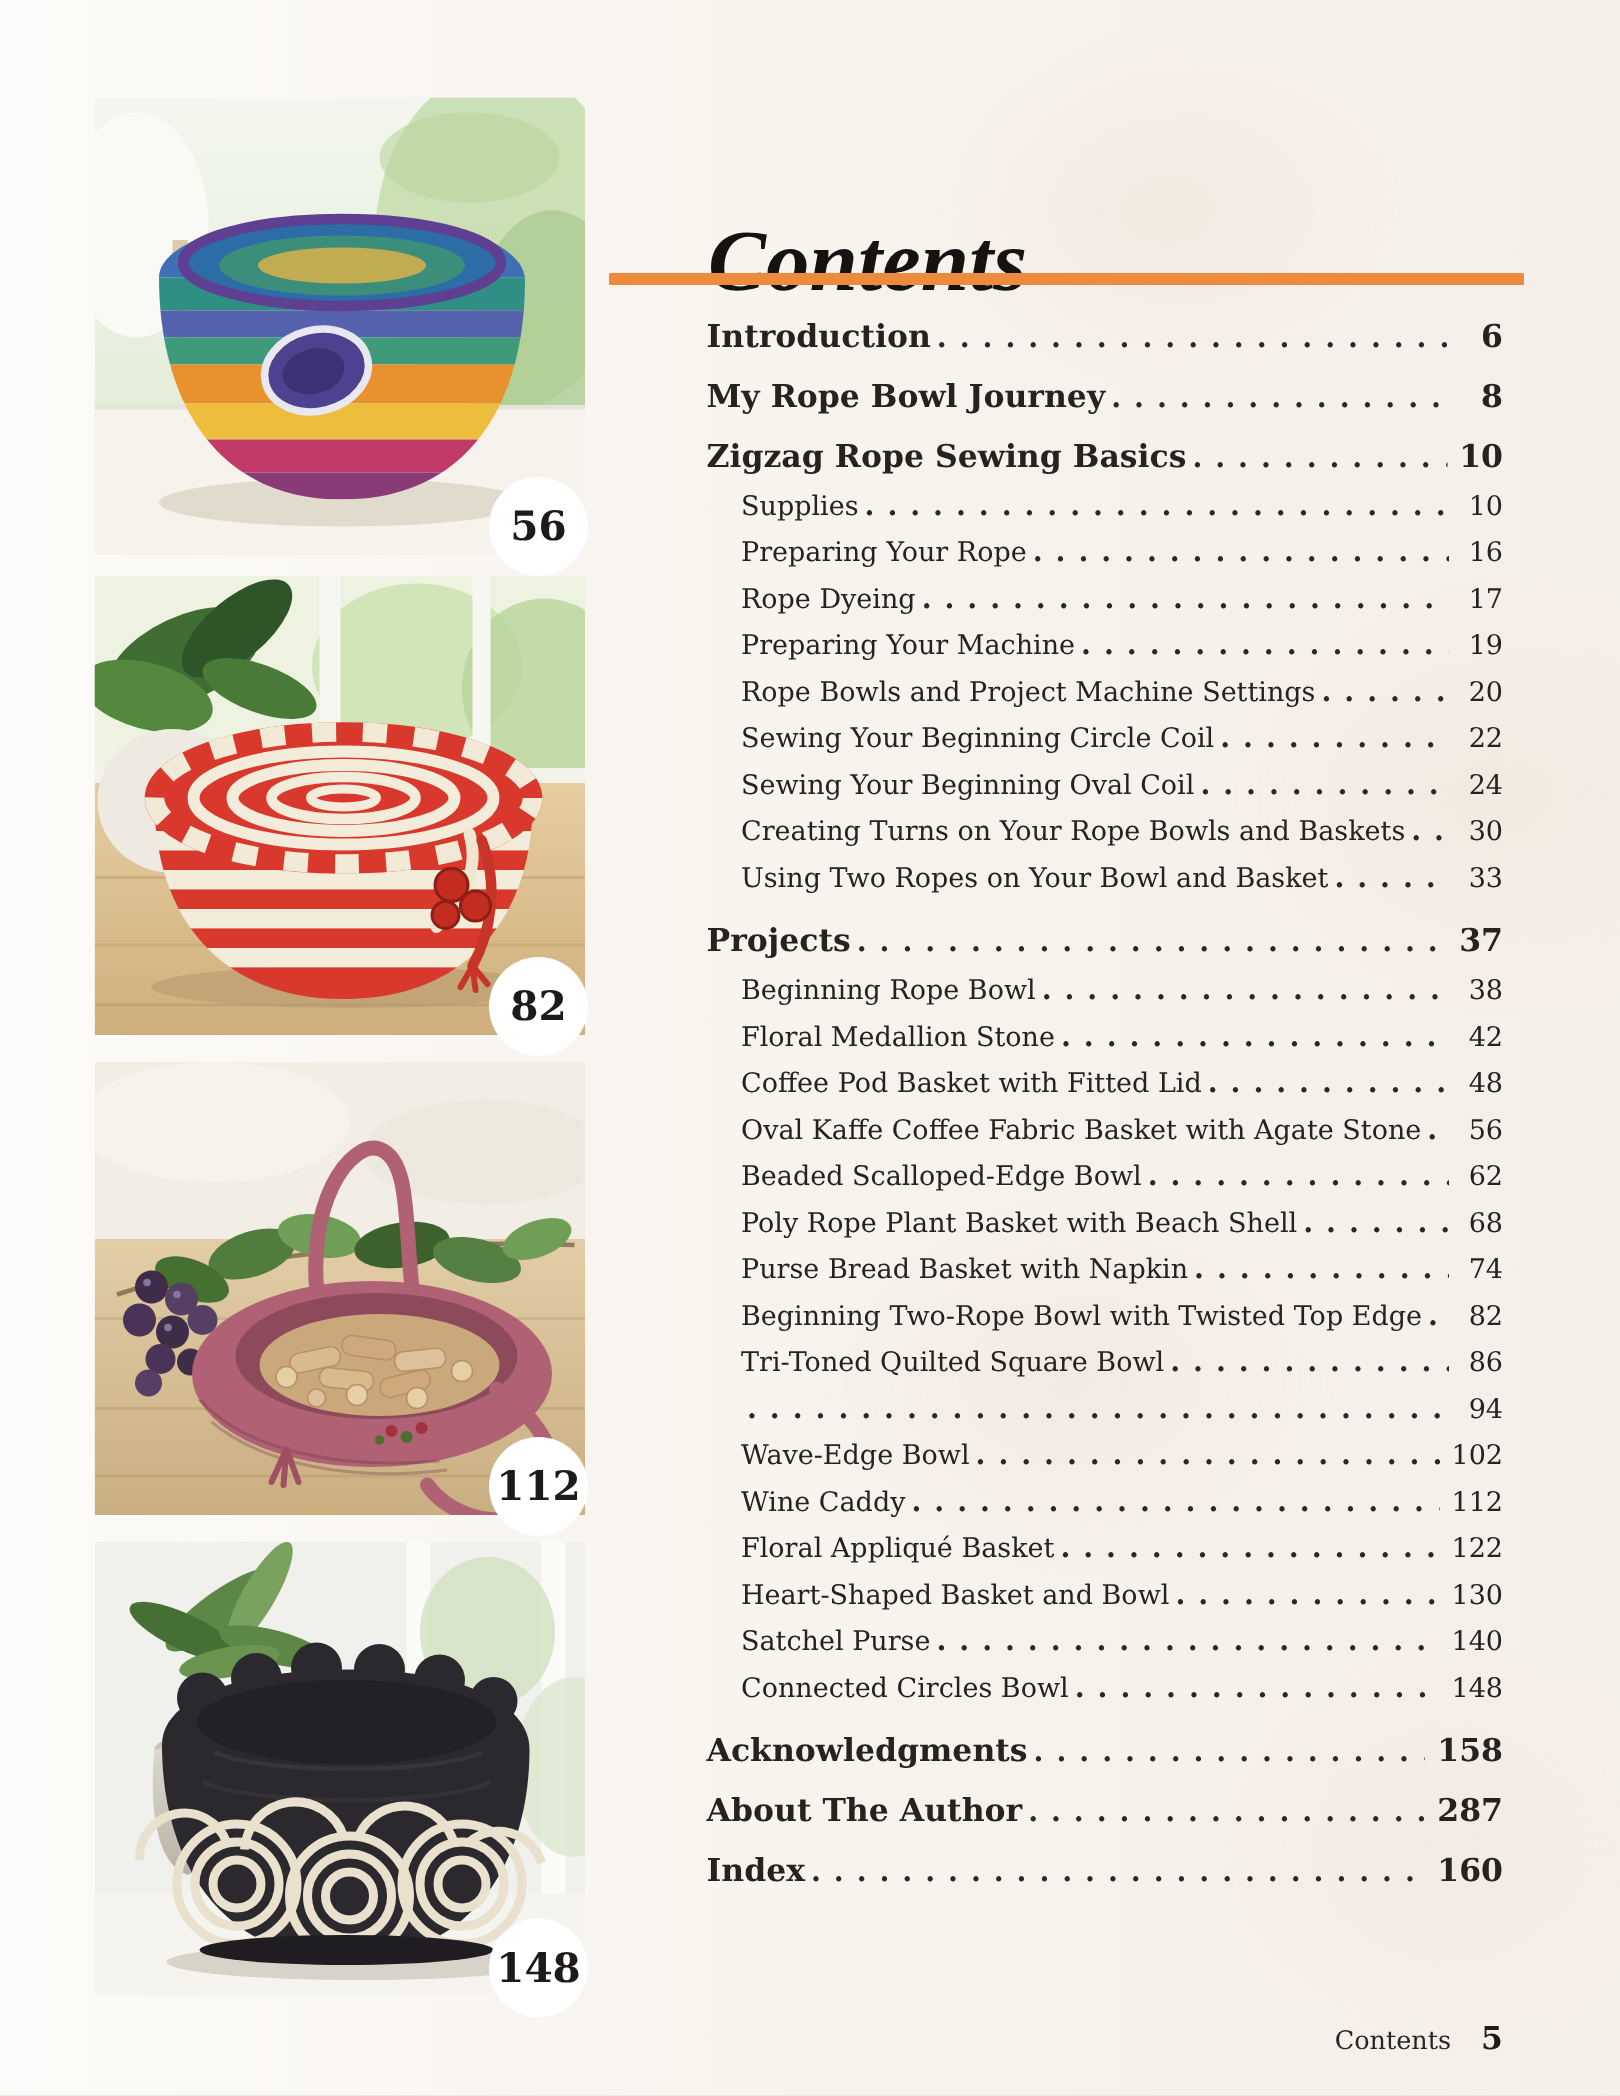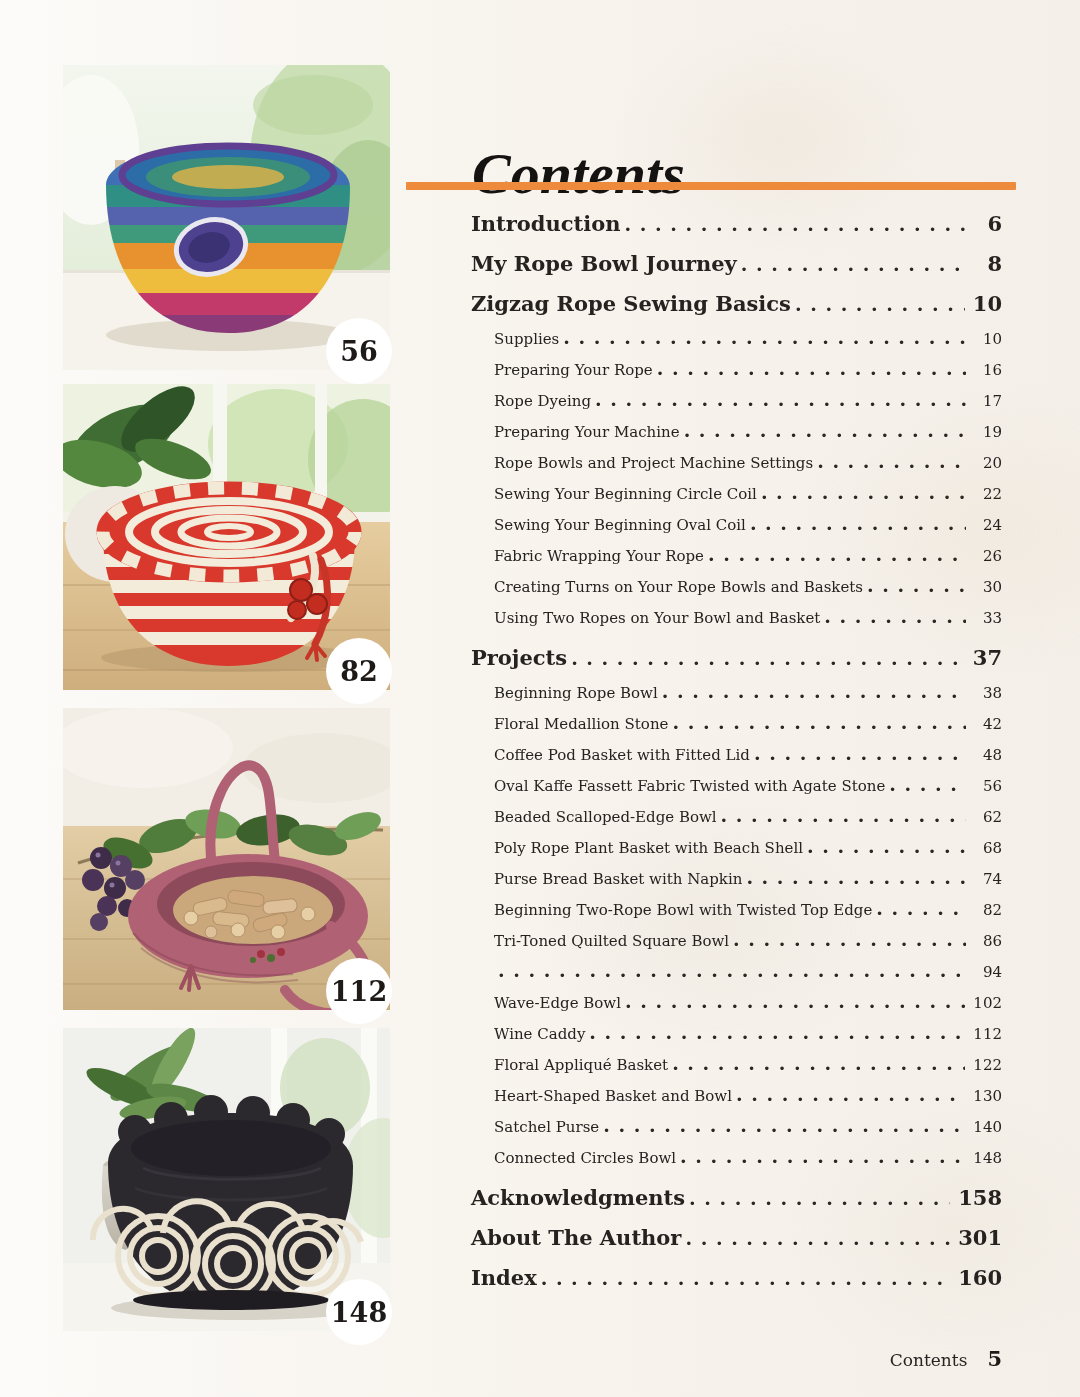--- a/index.html
+++ b/index.html
@@ -22,21 +22,21 @@
     position:absolute;left:472px;top:103px;
     font-family:"Liberation Serif", serif;font-style:italic;font-weight:700;
     font-size:58px;line-height:1.1;color:#151312;letter-spacing:0px;
   }
   .rule{position:absolute;left:406px;top:182px;width:610px;height:8px;border-radius:1px;}
   
   .toc{position:absolute;left:471px;top:211px;width:531px;}
   .toc-row{display:flex;align-items:baseline;height:31px;white-space:nowrap;}
   .toc-row.lvl1{margin-top:9px;margin-bottom:4px;font-size:21px;font-weight:700;}
   .toc-row.lvl1:first-child{margin-top:0;}
-  .toc-row.lvl2{font-size:15px;font-weight:500;padding-left:23px;}
+  .toc-row.lvl2{font-size:18px;font-weight:500;padding-left:23px;}
   .toc-label{flex:0 0 auto;}
   .dots{flex:1 1 auto;overflow:hidden;position:relative;margin:0 8px 0 4px;align-self:baseline;}
   .dots::after{
     content:". . . . . . . . . . . . . . . . . . . . . . . . . . . . . . . . . . . . . . . . . . . . . . . . . . . . . . . .";
     font-size:19px;font-weight:700;letter-spacing:1px;color:#2b2724;
   }
   .pg{flex:0 0 auto;text-align:right;min-width:28px;}
   
   .footer{position:absolute;right:78px;bottom:26px;display:flex;align-items:baseline;gap:20px;}
   .footer .sec{font-size:17px;font-weight:500;color:#2a2523;}
@@ -341,25 +341,20 @@
         <span class="toc-label">Sewing Your Beginning Circle Coil</span>
         <span class="dots"></span>
         <span class="pg">22</span>
       </div>
       <div class="toc-row lvl2">
         <span class="toc-label">Sewing Your Beginning Oval Coil</span>
         <span class="dots"></span>
         <span class="pg">24</span>
       </div>
       <div class="toc-row lvl2">
-        <span class="toc-label">Fabric Wrapping Your Rope</span>
-        <span class="dots"></span>
-        <span class="pg">26</span>
-      </div>
-      <div class="toc-row lvl2">
         <span class="toc-label">Creating Turns on Your Rope Bowls and Baskets</span>
         <span class="dots"></span>
         <span class="pg">30</span>
       </div>
       <div class="toc-row lvl2">
         <span class="toc-label">Using Two Ropes on Your Bowl and Basket</span>
         <span class="dots"></span>
         <span class="pg">33</span>
       </div>
       <div class="toc-row lvl1">
@@ -376,21 +371,21 @@
         <span class="toc-label">Floral Medallion Stone</span>
         <span class="dots"></span>
         <span class="pg">42</span>
       </div>
       <div class="toc-row lvl2">
         <span class="toc-label">Coffee Pod Basket with Fitted Lid</span>
         <span class="dots"></span>
         <span class="pg">48</span>
       </div>
       <div class="toc-row lvl2">
-        <span class="toc-label">Oval Kaffe Fassett Fabric Twisted with Agate Stone</span>
+        <span class="toc-label">Oval Kaffe Coffee Fabric Basket with Agate Stone</span>
         <span class="dots"></span>
         <span class="pg">56</span>
       </div>
       <div class="toc-row lvl2">
         <span class="toc-label">Beaded Scalloped-Edge Bowl</span>
         <span class="dots"></span>
         <span class="pg">62</span>
       </div>
       <div class="toc-row lvl2">
         <span class="toc-label">Poly Rope Plant Basket with Beach Shell</span>
@@ -447,21 +442,21 @@
         <span class="pg">148</span>
       </div>
       <div class="toc-row lvl1">
         <span class="toc-label">Acknowledgments</span>
         <span class="dots"></span>
         <span class="pg">158</span>
       </div>
       <div class="toc-row lvl1">
         <span class="toc-label">About The Author</span>
         <span class="dots"></span>
-        <span class="pg">301</span>
+        <span class="pg">287</span>
       </div>
       <div class="toc-row lvl1">
         <span class="toc-label">Index</span>
         <span class="dots"></span>
         <span class="pg">160</span>
       </div>
     </div>
 
   <div class="footer">
     <span class="sec">Contents</span>

